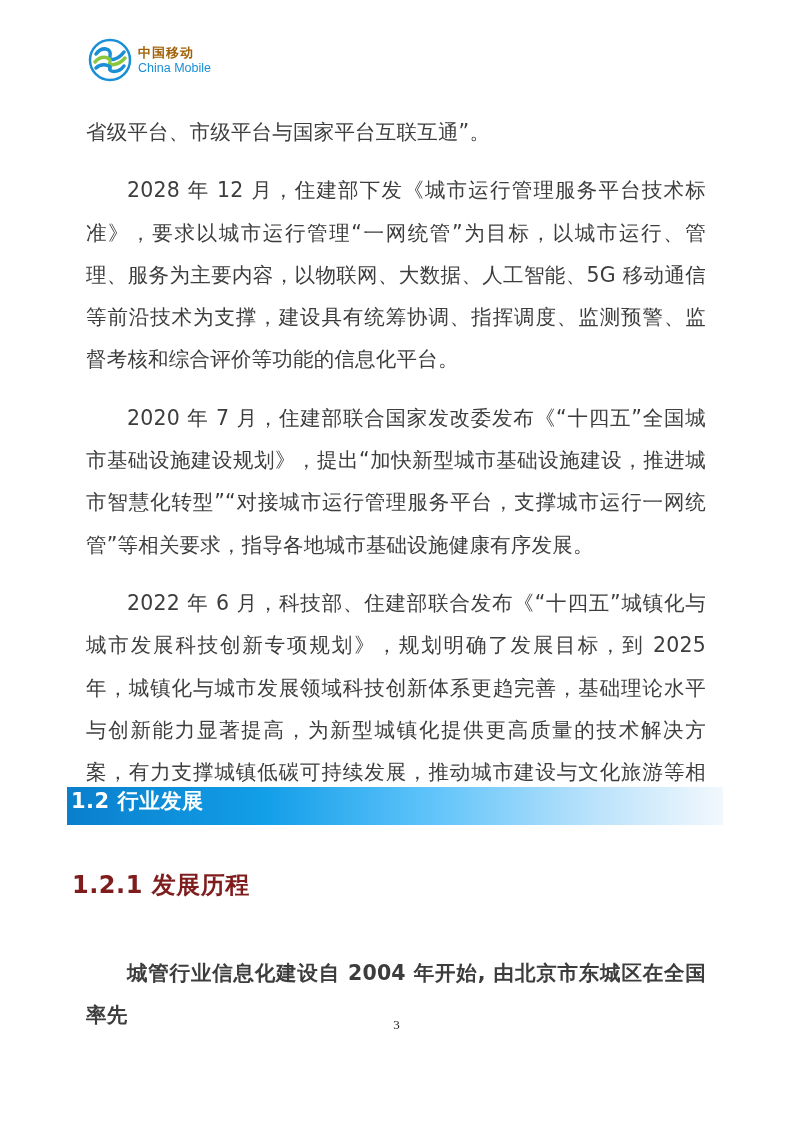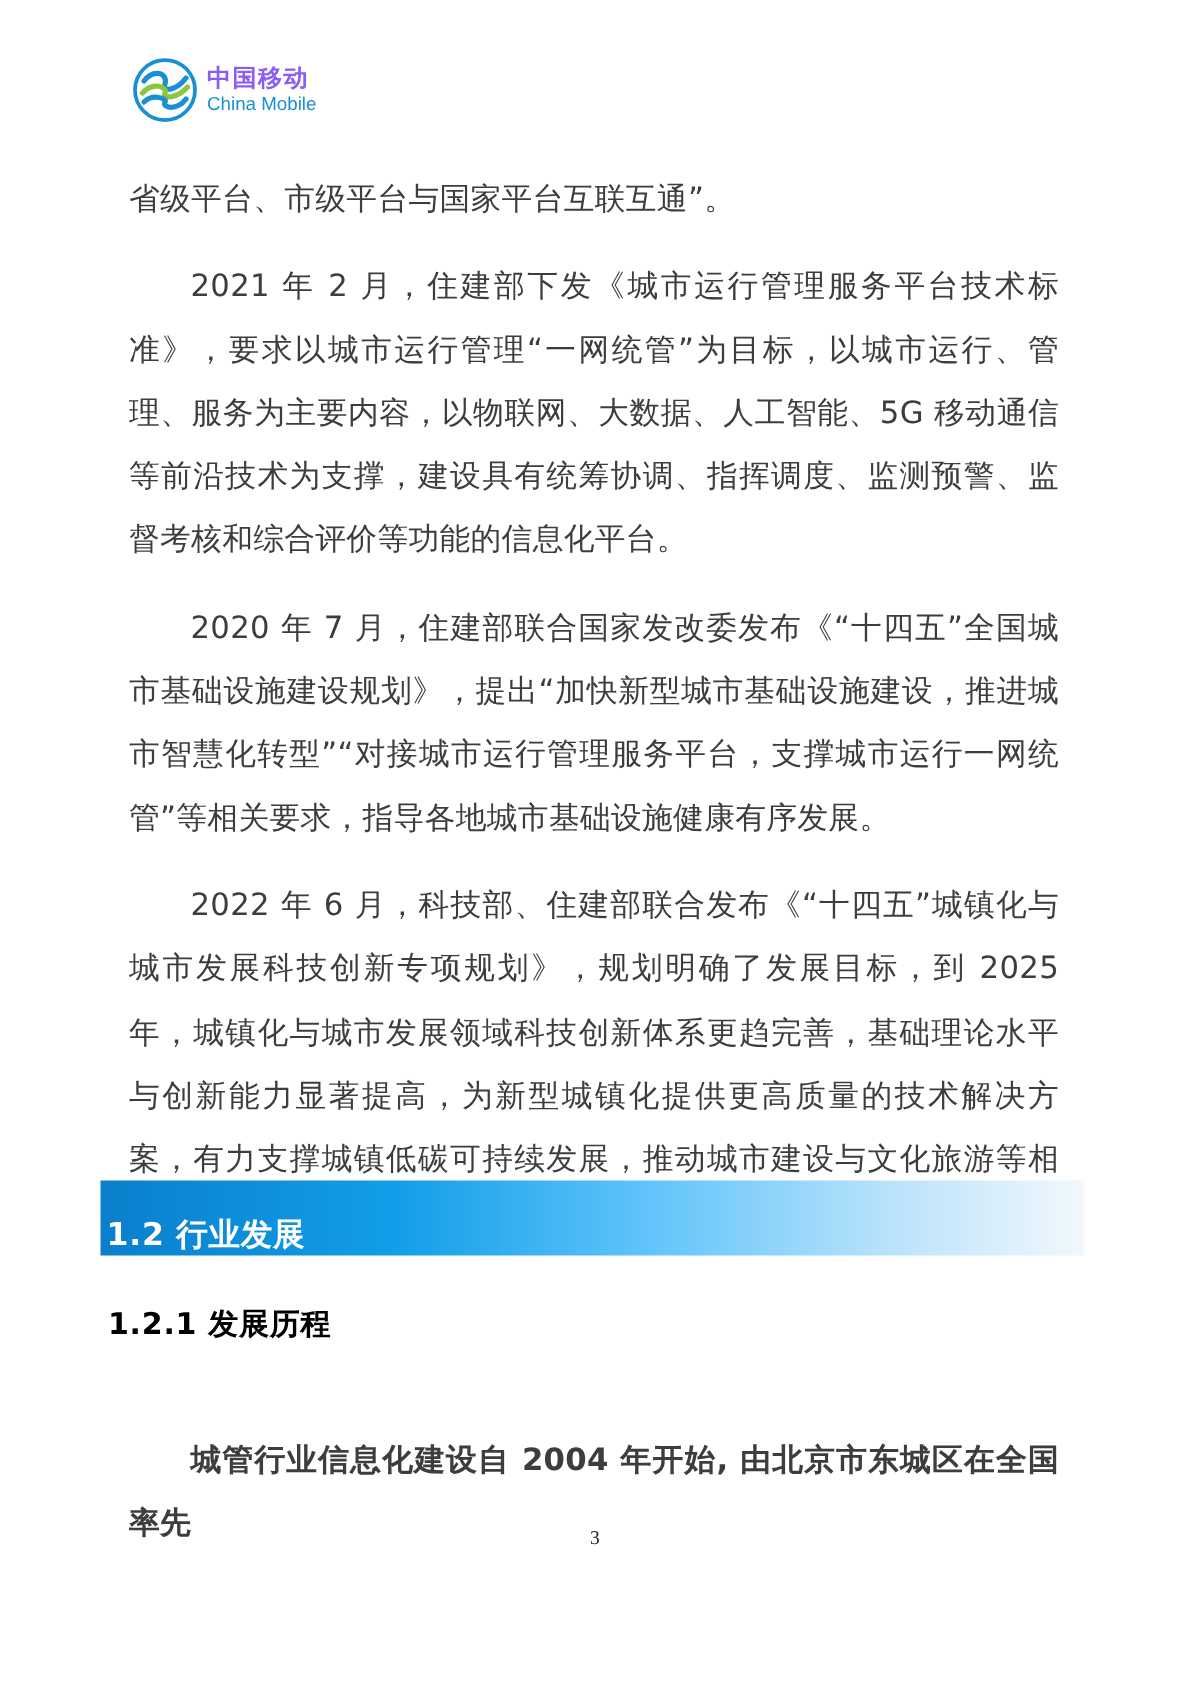--- a/index.html
+++ b/index.html
@@ -27,22 +27,22 @@
       height: 44px;
       display: block;
     }
     .logo-text {
       margin-left: 6px;
       display: flex;
       flex-direction: column;
       line-height: 1;
     }
     .logo-cn {
-      font-size: 16px;
-      color: #8b5cf6;
+      font-size: 13px;
+      color: #a16207;
       letter-spacing: 1px;
       font-weight: bold;
     }
     .logo-en {
       font-size: 12.5px;
       color: #1a8fd6;
       margin-top: 3px;
       font-family: "Liberation Sans", sans-serif;
       text-align: center;
     }
@@ -61,38 +61,38 @@
       letter-spacing: 0.2px;
     }
     .para.indent {
       text-indent: 41px;
     }
     .section-bar {
       position: absolute;
       left: 67px;
       top: 787px;
       width: 656px;
-      height: 50px;
+      height: 38px;
       background: linear-gradient(to right, #0a7fcc 0%, #129ee8 30%, #5ec3fa 55%, #b9e2fb 80%, #f2f8fd 100%);
       display: flex;
-      align-items: flex-end;
+      align-items: flex-start;
     }
     .section-bar-title {
       color: #ffffff;
       font-size: 21px;
       font-weight: bold;
       margin-left: 4px;
       letter-spacing: 0.5px;
     }
     .subsection-title {
       position: absolute;
       left: 72px;
       top: 869px;
-      color: #000000;
-      font-size: 20px;
+      color: #7f1d1d;
+      font-size: 24px;
       font-weight: bold;
       letter-spacing: 0.5px;
     }
     .last-para {
       position: absolute;
       left: 70px;
       top: 936px;
       width: 652px;
       font-weight: bold;
     }
@@ -118,21 +118,21 @@
     <path d="M8 30 C 14 24, 24 28, 22 30 C 20 34, 30 36, 36 28" fill="none" stroke="#1a8fd6" stroke-width="3.5" stroke-linecap="round"></path>
   </svg>
   <div class="logo-text">
     <span class="logo-cn">中国移动</span>
     <span class="logo-en">China Mobile</span>
   </div>
 </div>
 
 <div class="content">
   <p class="para">省级平台、市级平台与国家平台互联互通”。</p>
-  <p class="para indent">2021 年 2 月，住建部下发《城市运行管理服务平台技术标准》，要求以城市运行管理“一网统管”为目标，以城市运行、管理、服务为主要内容，以物联网、大数据、人工智能、5G 移动通信等前沿技术为支撑，建设具有统筹协调、指挥调度、监测预警、监督考核和综合评价等功能的信息化平台。</p>
+  <p class="para indent">2028 年 12 月，住建部下发《城市运行管理服务平台技术标准》，要求以城市运行管理“一网统管”为目标，以城市运行、管理、服务为主要内容，以物联网、大数据、人工智能、5G 移动通信等前沿技术为支撑，建设具有统筹协调、指挥调度、监测预警、监督考核和综合评价等功能的信息化平台。</p>
   <p class="para indent">2020 年 7 月，住建部联合国家发改委发布《“十四五”全国城市基础设施建设规划》，提出“加快新型城市基础设施建设，推进城市智慧化转型”“对接城市运行管理服务平台，支撑城市运行一网统管”等相关要求，指导各地城市基础设施健康有序发展。</p>
   <p class="para indent">2022 年 6 月，科技部、住建部联合发布《“十四五”城镇化与城市发展科技创新专项规划》，规划明确了发展目标，到 2025 年，城镇化与城市发展领域科技创新体系更趋完善，基础理论水平与创新能力显著提高，为新型城镇化提供更高质量的技术解决方案，有力支撑城镇低碳可持续发展，推动城市建设与文化旅游等相关产业发展壮大，科技成果更多更好地惠及民生。</p>
 </div>
 
 <div class="section-bar">
   <span class="section-bar-title">1.2  行业发展</span>
 </div>
 
 <div class="subsection-title">1.2.1  发展历程</div>
 

